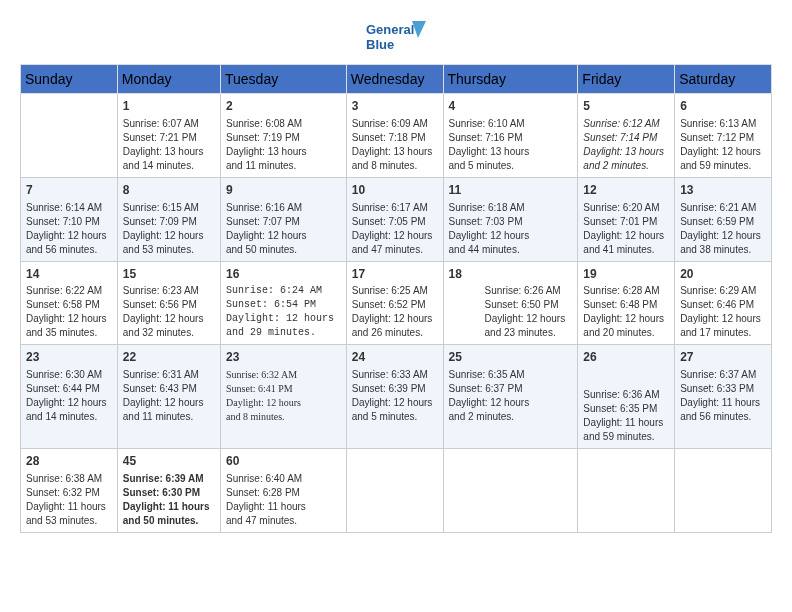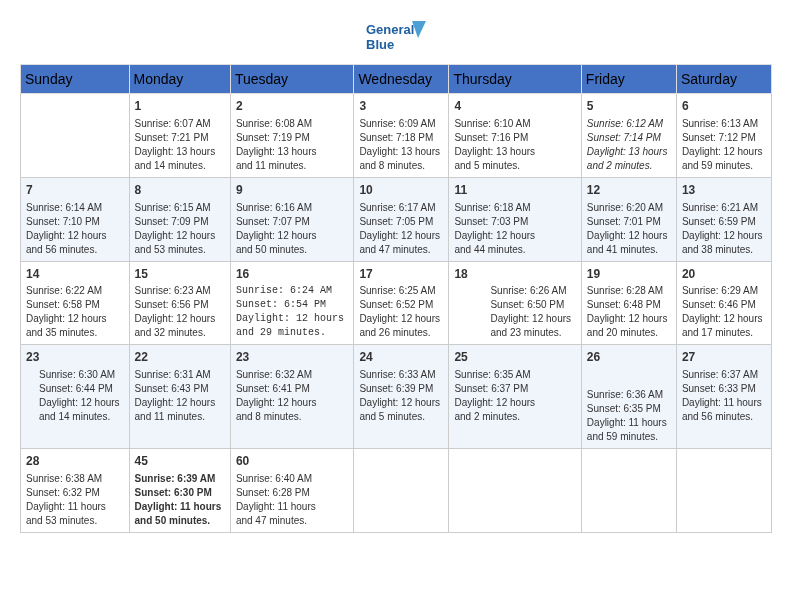--- a/index.html
+++ b/index.html
@@ -248,35 +248,35 @@
           <span class="day-number">20</span>
           <div class="day-info" style="white-space: pre-line;">Sunrise: 6:29 AM
 Sunset: 6:46 PM
 Daylight: 12 hours
 and 17 minutes.</div>
         </td>
       </tr>
       <tr>
         <td>
           <span class="day-number">23</span>
-          <div class="day-info" style="white-space: pre-line; margin-left: 13px;">Sunrise: 6:30 AM
+          <div class="day-info" style="white-space: pre-line;">Sunrise: 6:30 AM
 Sunset: 6:44 PM
 Daylight: 12 hours
 and 14 minutes.</div>
         </td>
         <td>
           <span class="day-number">22</span>
           <div class="day-info" style="white-space: pre-line;">Sunrise: 6:31 AM
 Sunset: 6:43 PM
 Daylight: 12 hours
 and 11 minutes.</div>
         </td>
         <td>
           <span class="day-number">23</span>
-          <div class="day-info" style="white-space: pre-line;">Sunrise: 6:32 AM
+          <div class="day-info" style="white-space: pre-line; font-family: Liberation Serif, serif;">Sunrise: 6:32 AM
 Sunset: 6:41 PM
 Daylight: 12 hours
 and 8 minutes.</div>
         </td>
         <td>
           <span class="day-number">24</span>
           <div class="day-info" style="white-space: pre-line;">Sunrise: 6:33 AM
 Sunset: 6:39 PM
 Daylight: 12 hours
 and 5 minutes.</div>

